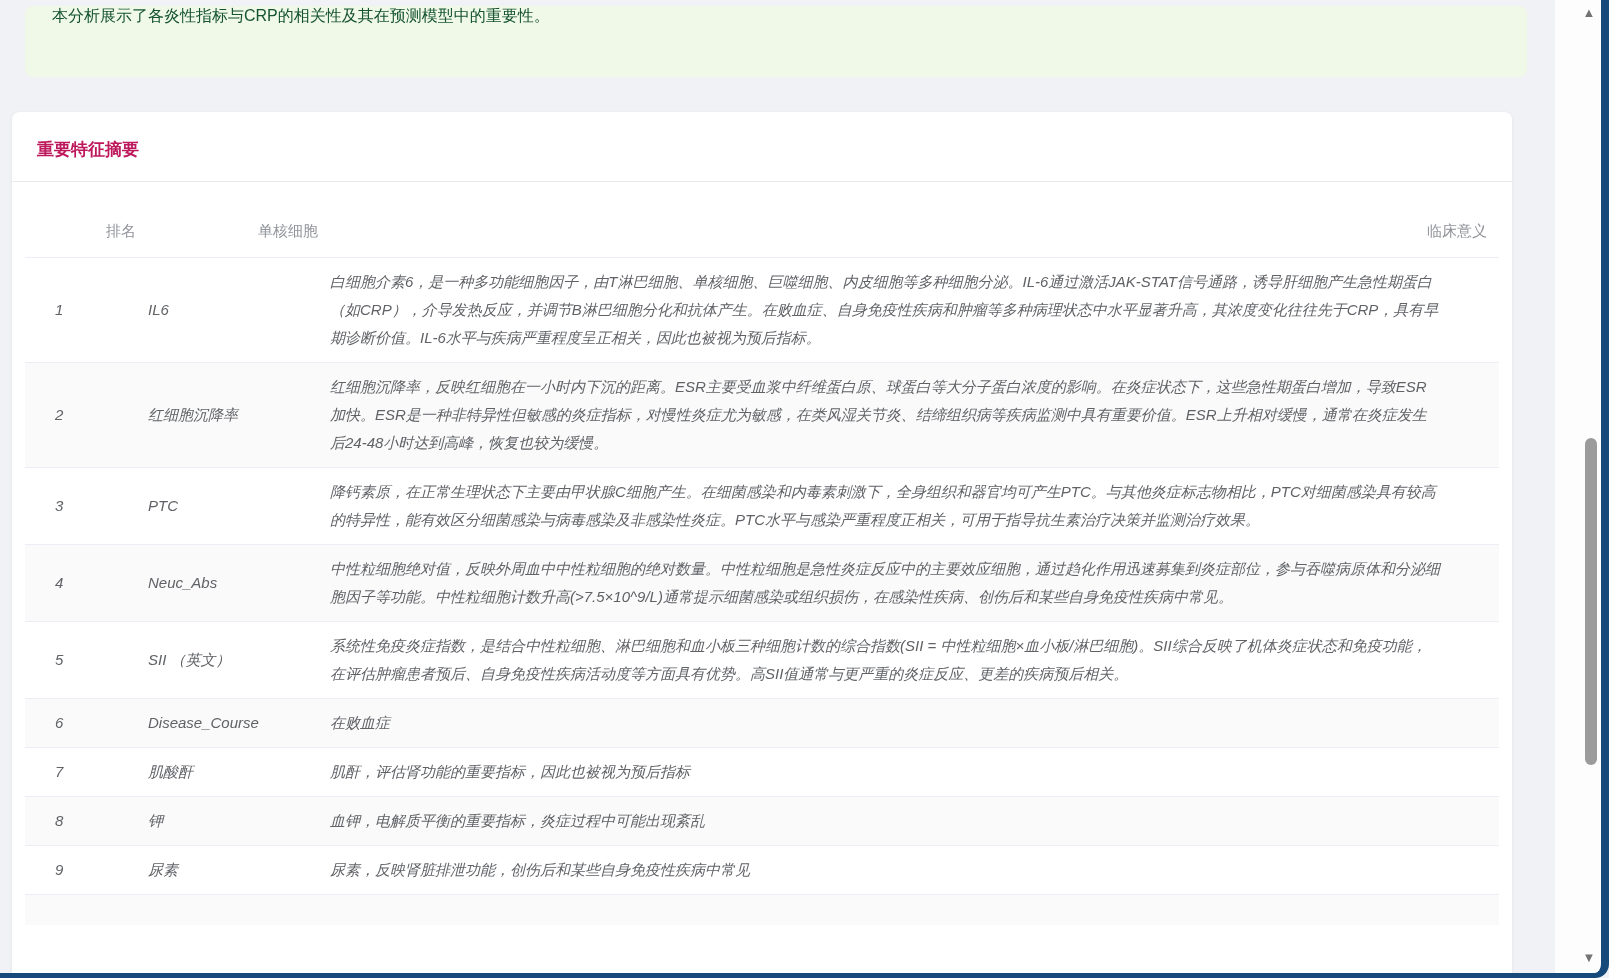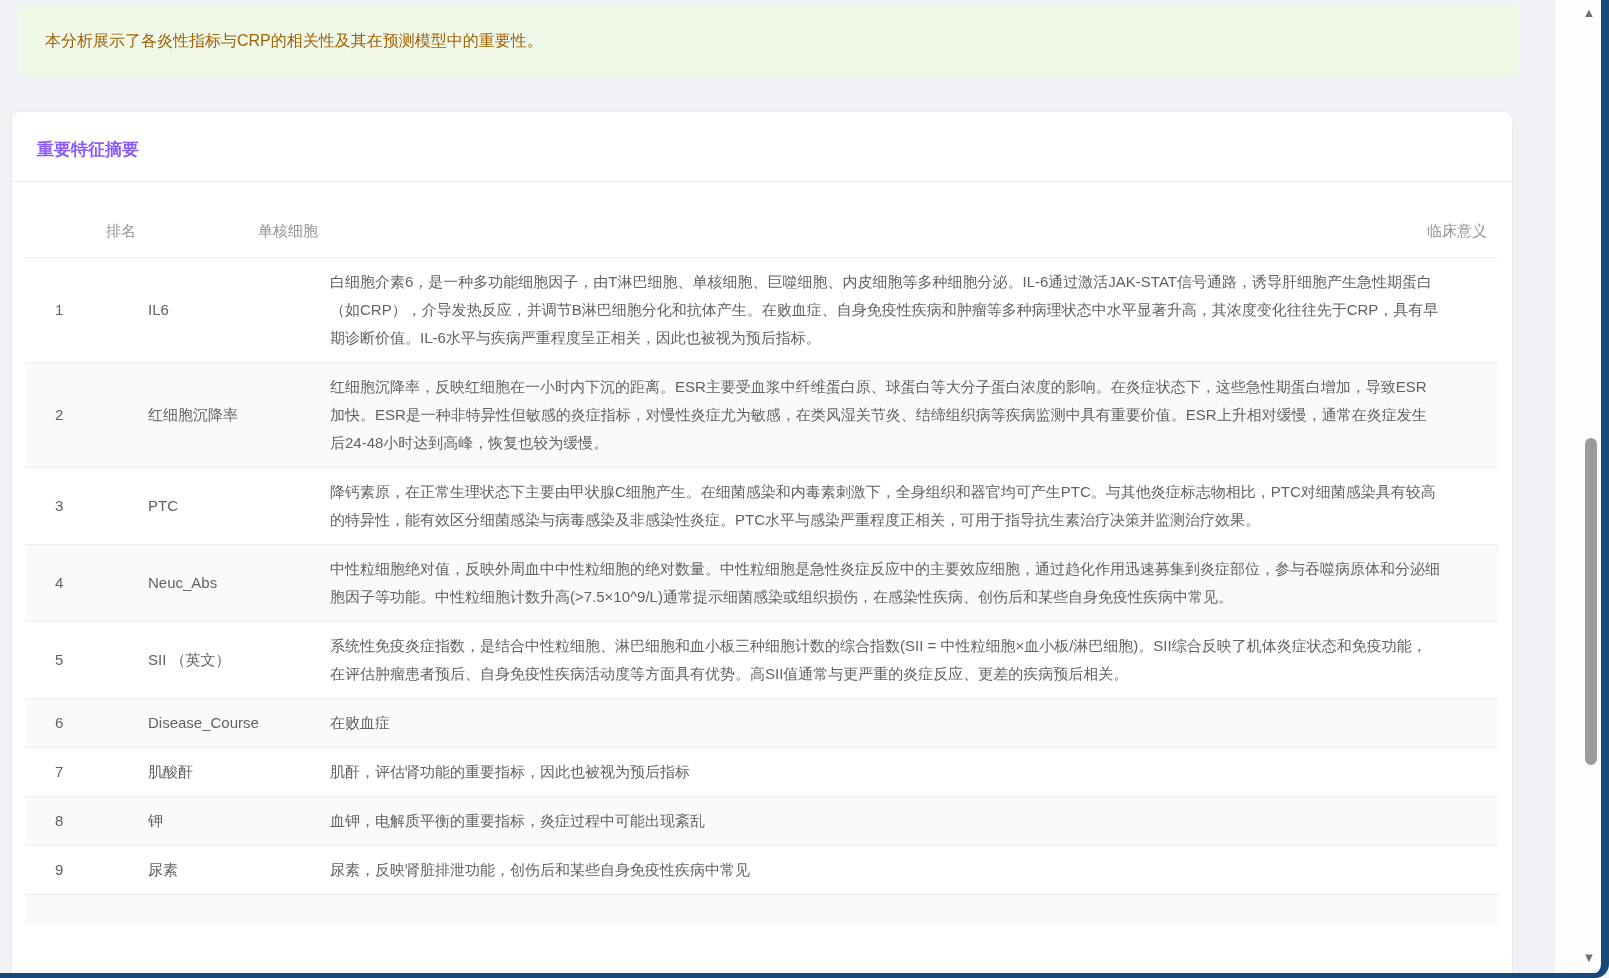--- a/index.html
+++ b/index.html
@@ -4,49 +4,50 @@
 <style>
   * { margin:0; padding:0; box-sizing:border-box; }
   html,body { width:1609px; height:978px; overflow:hidden; }
   body {
     font-family:"Liberation Sans","DejaVu Sans",sans-serif;
     background:#f0f2f5;
     position:relative;
     color:#606266;
   }
   .alert {
-    position:absolute; left:18px; top:6px; width:1502px; height:71px;
+    position:absolute; left:25px; top:6px; width:1502px; height:71px;
     background:#f0f8e8; border-radius:8px;
-    display:flex; align-items:center; padding-left:27px;
-    font-size:16px; color:#a16207;
+    display:flex; align-items:flex-start; padding-left:27px;
+    font-size:16px; color:#14532d;
   }
   .card {
     position:absolute; left:12px; top:112px; width:1500px;
     background:#ffffff; border-radius:8px 8px 0 0;
     box-shadow:0 1px 4px rgba(0,0,0,0.06);
     padding-bottom:4px; min-height:900px;
   }
   .card-header {
     padding:26px 25px 20px 25px;
     border-bottom:1px solid #e8eaec;
   }
-  .card-title { font-size:17px; font-weight:bold; color:#8b5cf6; }
+  .card-title { font-size:17px; font-weight:bold; color:#be185d; }
   .table-wrap { margin:24px 13px 0 13px; }
   table { width:100%; border-collapse:collapse; table-layout:fixed; font-size:15px; }
   col.c-rank { width:123px; }
   col.c-name { width:182px; }
   thead th {
     text-align:right; font-weight:normal; color:#909399;
     padding:16px 12px 16px 0; border-bottom:1px solid #ebeef5;
   }
   thead th.first { padding-left:30px; }
   tbody td {
     vertical-align:middle; color:#606266; line-height:28px;
     padding:10px 12px 10px 0; border-bottom:1px solid #ebeef5;
     word-break:break-all;
+    font-style:italic;
   }
   tbody td.first { padding-left:30px; }
   tbody td.meaning { padding-right:58px; }
   tbody tr.striped { background:#fafafa; }
   .partial-row { height:30px; background:#fafafa; }
   .scroll-track {
     position:fixed; top:0; right:8px; width:46px; height:973px;
     background:#fdfdfd;
   }
   .scroll-thumb {

